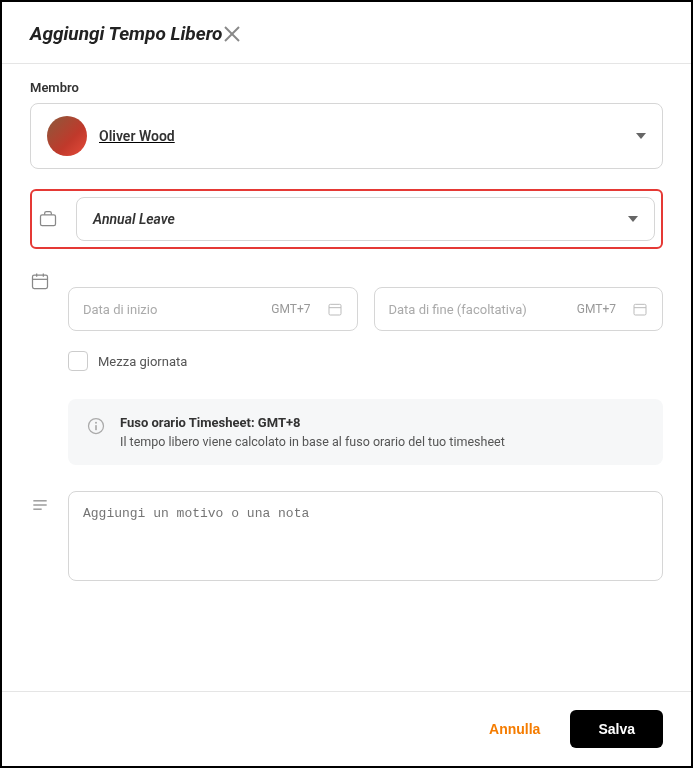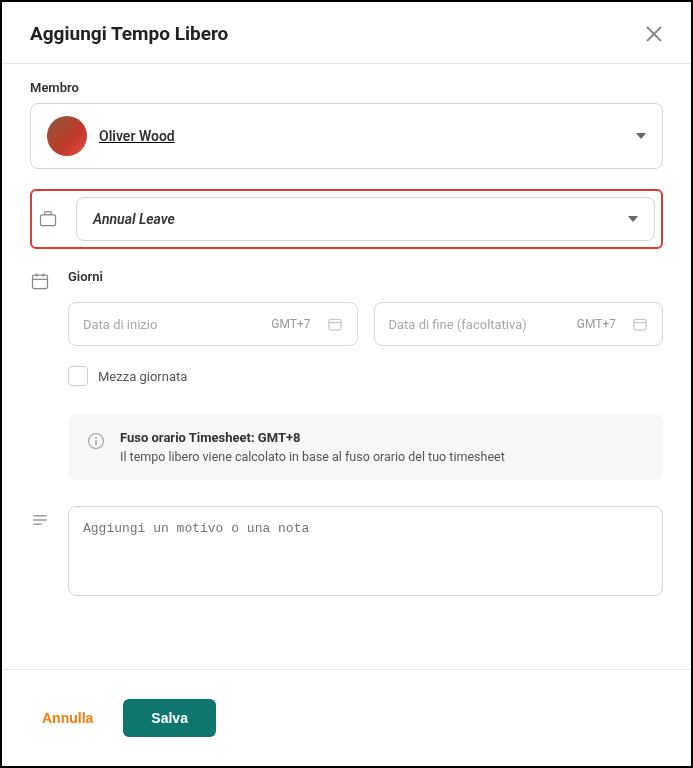--- a/index.html
+++ b/index.html
@@ -10,23 +10,23 @@
     height: 768px;
     position: relative;
     border: 2px solid #000;
     display: flex;
     flex-direction: column;
   }
 
   .header {
     display: flex;
     align-items: center;
-    justify-content: space-between;
     padding: 20px 28px 18px 28px;
     border-bottom: 1px solid #e5e5e5;
+    font-style: italic;
   }
   .header-title {
     font-size: 19px;
     font-weight: 700;
     color: #222;
   }
   .close-icon {
     width: 18px; height: 18px;
     cursor: pointer;
     stroke: #888;
@@ -232,37 +232,37 @@
     min-height: 90px;
     font-size: 13px;
     color: #4c1d95;
     resize: none;
     font-family: Liberation Mono, monospace;
     outline: none;
   }
 
   .footer {
     border-top: 1px solid #e5e5e5;
-    padding: 29px 28px;
-    display: flex;
-    justify-content: flex-start;
+    padding: 18px 28px;
+    display: flex;
+    justify-content: flex-end;
     gap: 18px;
     align-items: center;
   }
   .btn-cancel {
     background: none;
     border: none;
     color: #f57c00;
     font-weight: 600;
     font-size: 14px;
     cursor: pointer;
     padding: 10px 12px;
   }
   .btn-save {
-    background: #0f766e;
+    background: #000000;
     border: none;
     color: #fff;
     font-weight: 600;
     font-size: 14px;
     cursor: pointer;
     padding: 11px 28px;
     border-radius: 6px;
   }
 </style>
 </head>
@@ -305,21 +305,20 @@
   </div>
 
   <div class="section-row">
     <svg class="section-icon" viewBox="0 0 24 24">
       <rect x="3" y="5" width="18" height="16" rx="2"></rect>
       <line x1="3" y1="10" x2="21" y2="10"></line>
       <line x1="8" y1="3" x2="8" y2="7"></line>
       <line x1="16" y1="3" x2="16" y2="7"></line>
     </svg>
     <div class="section-body">
-      <div class="label">Giorni</div>
 
       <div class="date-row">
         <div class="date-input">
           <span class="date-placeholder">Data di inizio</span>
           <span class="tz">GMT+7</span>
           <svg class="cal-icon" viewBox="0 0 24 24">
             <rect x="3" y="5" width="18" height="16" rx="2"></rect>
               <line x1="3" y1="10" x2="21" y2="10"></line>
           </svg>
         </div>

